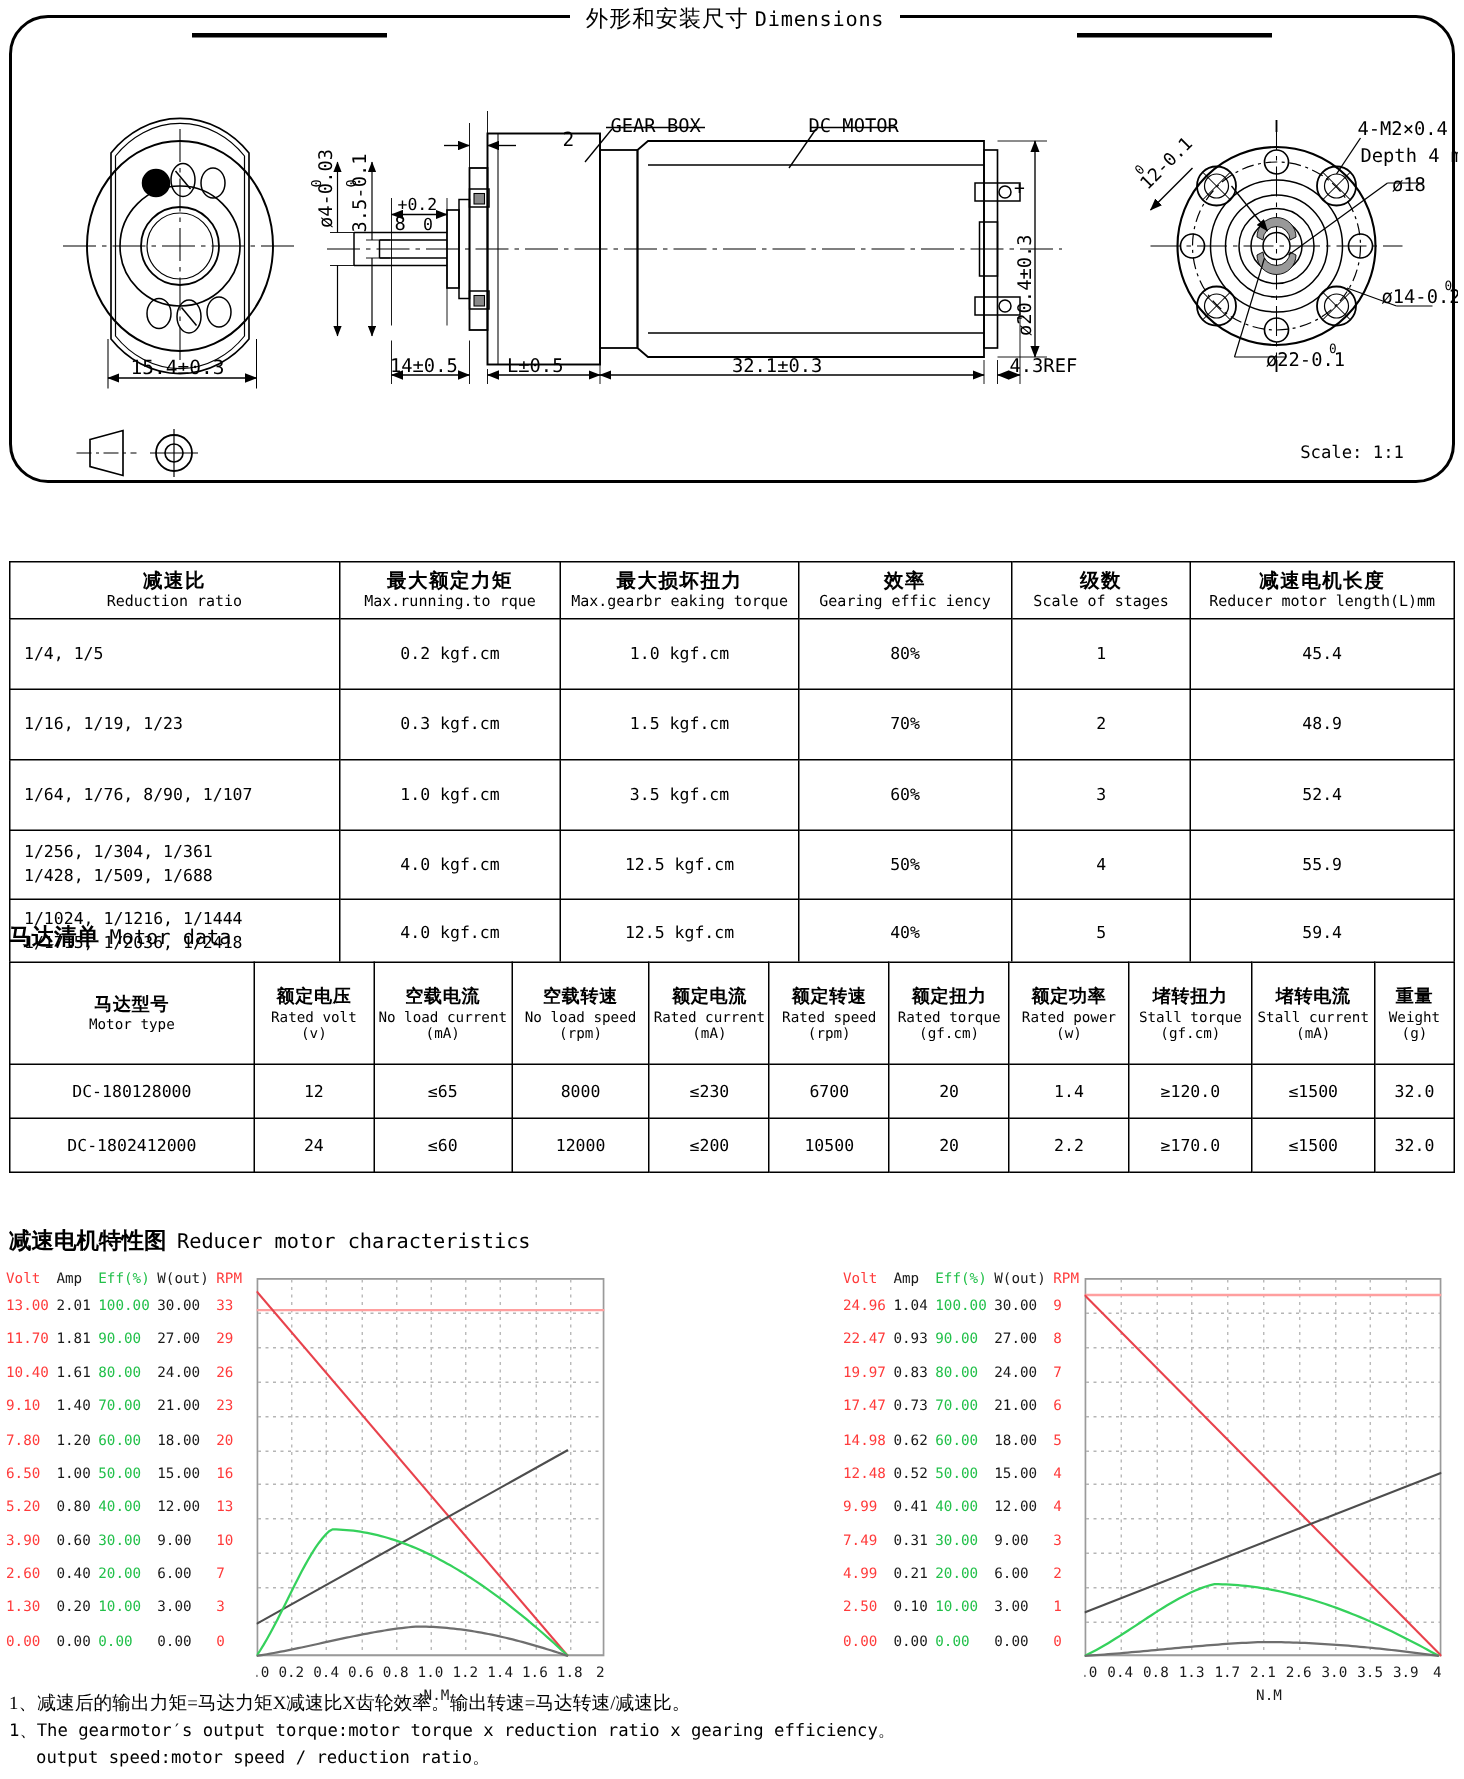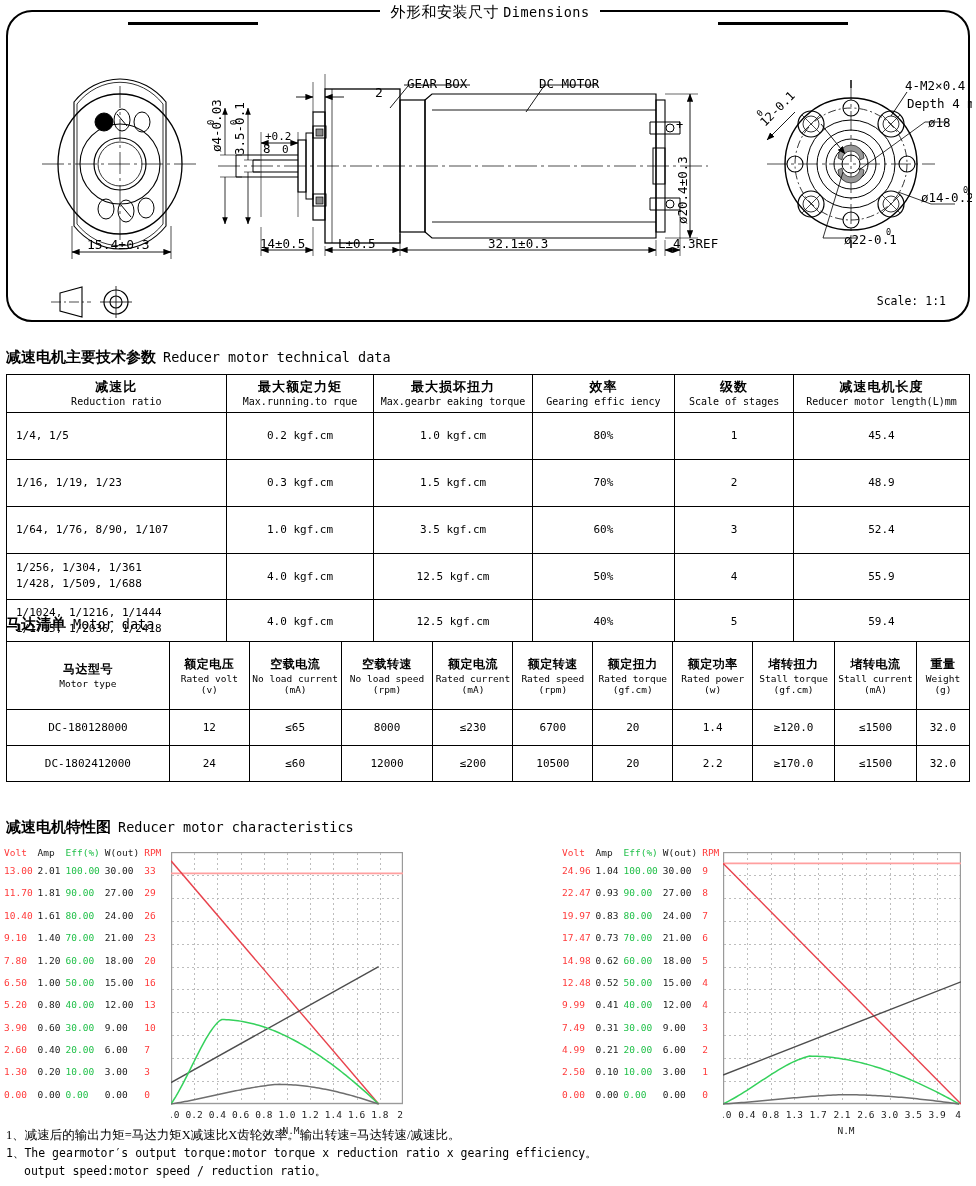--- a/index.html
+++ b/index.html
@@ -61,21 +61,21 @@
     background: #000;
     width: 130px;
   }
   .rule-l { left: 120px; }
   .rule-r { right: 120px; }
 
   .dwg { position: absolute; left: 0; top: 0; }
 
   .scale-label {
     position: absolute;
-    right: 22px; bottom: 12px;
+    right: 32px; bottom: 12px;
     font-family: "DejaVu Sans Mono", monospace;
     font-size: 11.5px;
   }
 
   
   .section-head {
     position: absolute;
     font-size: 15px;
     white-space: nowrap;
     font-weight: 600;
@@ -412,23 +412,20 @@
         <text x="913" y="190" font-size="12.5">ø14-0.2</text>
         <text x="955" y="181" font-size="8.5">0</text>
         <text x="836" y="232" font-size="12.5">ø22-0.1</text>
         <text x="878" y="223" font-size="8.5">0</text>
       </g>
     </svg>
 
     <div class="scale-label">Scale:  1:1</div>
   </div>
 
-  <div class="section-head" style="left:6px; top:348px;">
-    <span>减速电机主要技术参数</span><span class="en">Reducer motor technical data</span>
-  </div>
 
   <table class="data" id="tech-table">
     <colgroup>
       <col style="width:247px">
         <col style="width:158px">
         <col style="width:174px">
       <col style="width:159px">
         <col style="width:132px">
         <col style="width:194px">
     </colgroup>

